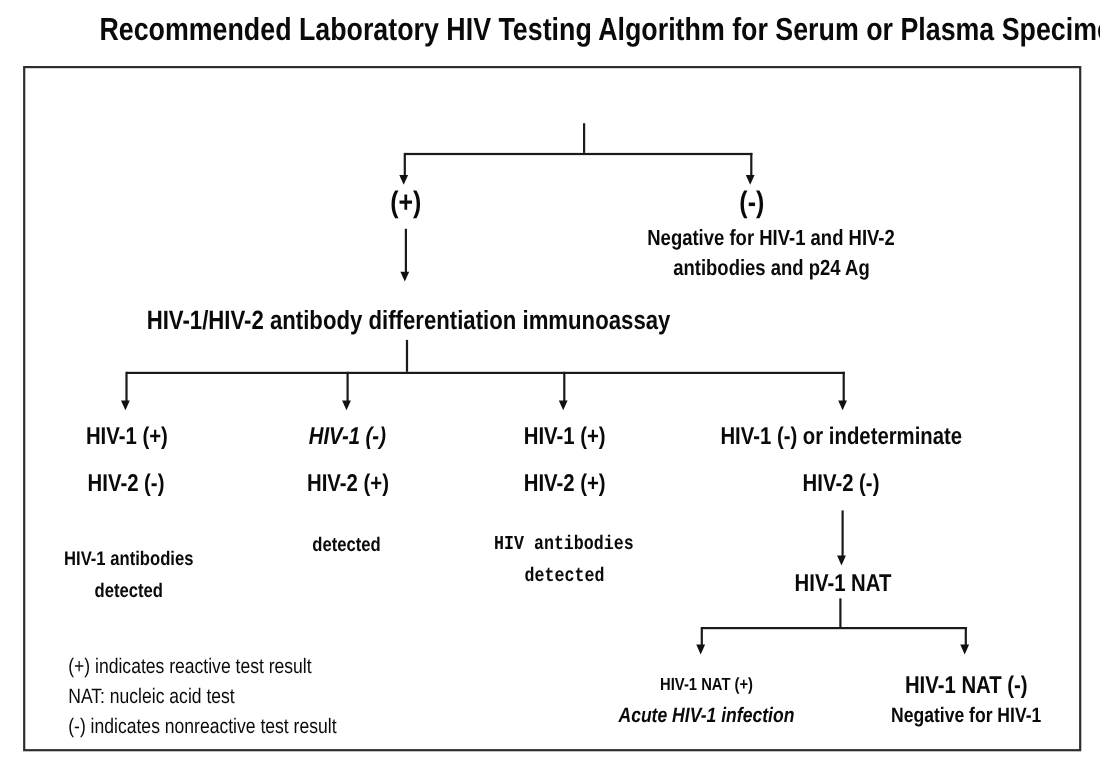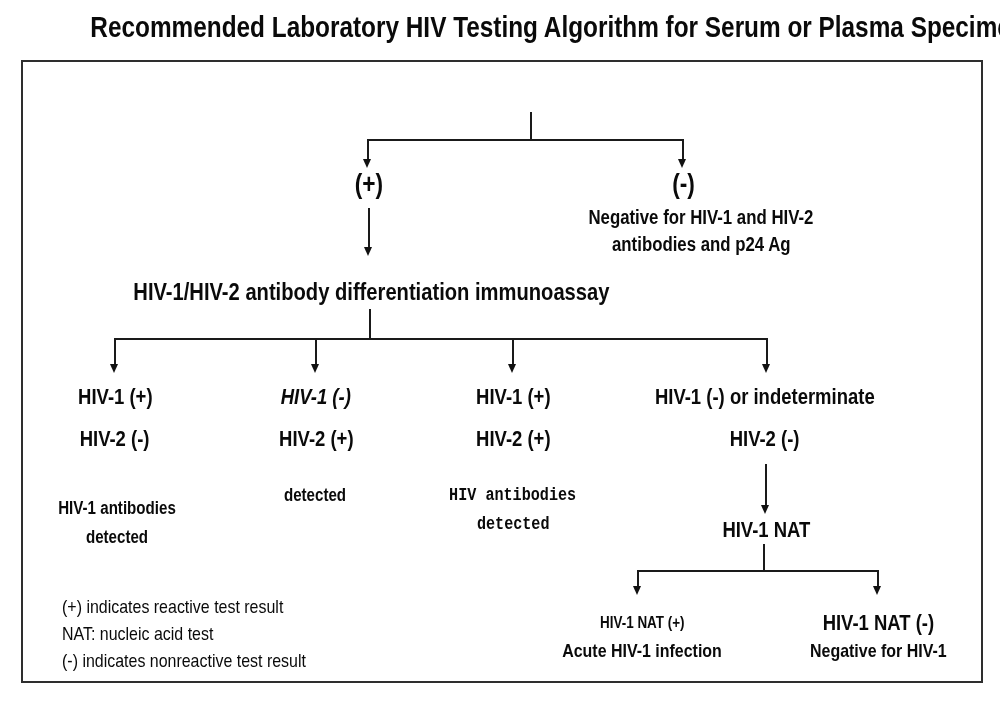--- a/index.html
+++ b/index.html
@@ -128,21 +128,21 @@
   <div class="ah" style="left:633.25px;top:586px;"></div>
   <div class="vline" style="left:877.25px;top:570px;height:17px;"></div>
   <div class="ah" style="left:873.25px;top:586px;"></div>
 
   <div class="t" style="left:517px;top:609px;width:250px;font-size:16px;line-height:27px;">
     <span class="cond">HIV-1 NAT (+)</span>
   </div>
   <div class="t" style="left:753px;top:609px;width:250px;font-size:22px;line-height:27px;">
     <span class="cond">HIV-1 NAT (-)</span>
   </div>
-  <div class="t" style="left:517px;top:638px;width:250px;font-size:19px;line-height:25px;">
+  <div class="t" style="left:517px;top:638px;width:250px;font-size:19px;line-height:25px;font-style:italic;">
     <span class="cond">Acute HIV-1 infection</span>
   </div>
   <div class="t" style="left:753px;top:638px;width:250px;font-size:19px;line-height:25px;">
     <span class="cond">Negative for HIV-1</span>
   </div>
 
   <div class="legend tl">
     <div>
       <span class="cond">(+) indicates reactive test result</span>
     </div>

